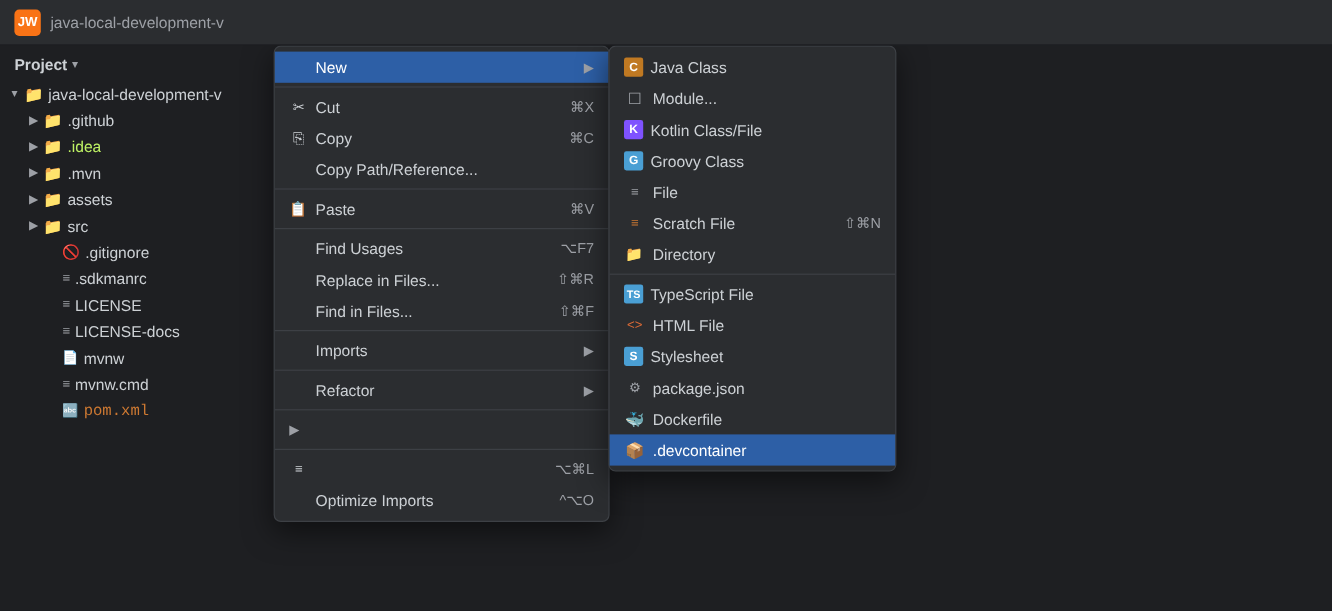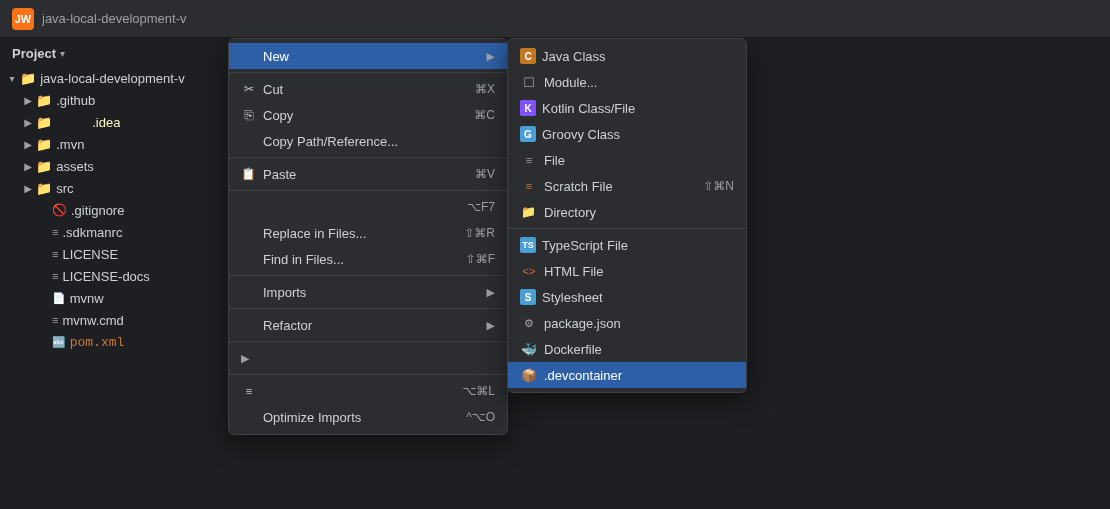--- a/index.html
+++ b/index.html
@@ -98,21 +98,21 @@
     }
     .tree-icon {
       margin-right: 4px;
       flex-shrink: 0;
     }
     .tree-label {
       font-size: 13px;
       overflow: hidden;
       text-overflow: ellipsis;
     }
-    .tree-label.idea-blue { color: #fef9c3; margin-left: 36px; }
+    .tree-label.idea-blue { color: #bef264; }
     .tree-label.orange { color: #cc7832; font-family: Liberation Mono, monospace; }
 
     
     .folder-icon { color: #8b9baf; }
     .file-icon-gray { color: #9da0a6; }
 
     
     .context-menu {
       position: absolute;
       left: 228px;
@@ -353,20 +353,21 @@
 
     <div class="menu-item">
       <span class="menu-item-icon">📋</span>
       <span class="menu-item-label">Paste</span>
       <span class="menu-item-shortcut">⌘V</span>
     </div>
 
     <div class="menu-separator"></div>
 
     <div class="menu-item no-icon">
+      <span class="menu-item-label">Find Usages</span>
       <span class="menu-item-shortcut">⌥F7</span>
     </div>
 
     <div class="menu-item no-icon">
       <span class="menu-item-label">Replace in Files...</span>
       <span class="menu-item-shortcut">⇧⌘R</span>
     </div>
 
     <div class="menu-item no-icon">
       <span class="menu-item-label">Find in Files...</span>

